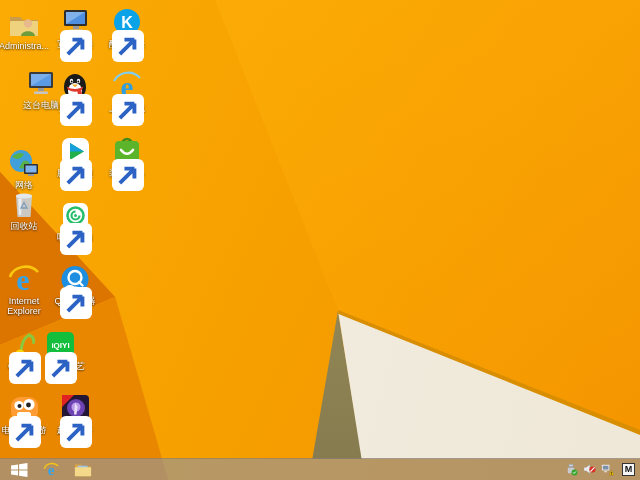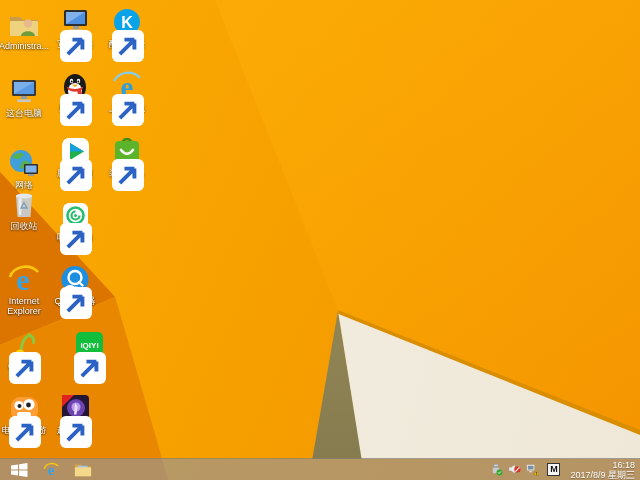--- a/index.html
+++ b/index.html
@@ -90,21 +90,21 @@
           </svg>
           <span class="sc-arrow">
             <svg viewBox="0 0 9 9" xmlns="http://www.w3.org/2000/svg">
               <rect x="0" y="0" width="9" height="9" rx="1.6" fill="#FFF"></rect>
    <path d="M2.2 6.8 L6.3 2.7 M6.3 2.7 H3.5 M6.3 2.7 V5.5" stroke="#2B62C4" stroke-width="1.1" fill="none"></path>
             </svg>
           </span>
         </div>
         <div class="lbl">酷狗音乐</div>
       </div>
-      <div class="icon" style="left: -1px; top: 76px;">
+      <div class="icon" style="left: -1px; top: 68px; padding-left: 17px;">
         <div class="g">
           <svg viewBox="0 0 34 32" xmlns="http://www.w3.org/2000/svg">
             <rect x="5" y="4" width="24" height="16" rx="1.5" fill="#3A3A3A"></rect>
    <rect x="7" y="6" width="20" height="12" fill="#5B9BE6"></rect>
    <path d="M7 6 h20 l-20 12 z" fill="#8FBCF0" opacity=".6"></path>
    <rect x="14" y="20" width="6" height="3" fill="#9A9A9A"></rect>
    <rect x="10" y="23.5" width="14" height="2.5" rx="1" fill="#C6C6C6"></rect>
           </svg>
         </div>
         <div class="lbl">这台电脑</div>
@@ -257,21 +257,21 @@
           </svg>
           <span class="sc-arrow">
             <svg viewBox="0 0 9 9" xmlns="http://www.w3.org/2000/svg">
               <rect x="0" y="0" width="9" height="9" rx="1.6" fill="#FFF"></rect>
    <path d="M2.2 6.8 L6.3 2.7 M6.3 2.7 H3.5 M6.3 2.7 V5.5" stroke="#2B62C4" stroke-width="1.1" fill="none"></path>
             </svg>
           </span>
         </div>
         <div class="lbl">QQ音乐</div>
       </div>
-      <div class="icon" style="left: 64px; top: 328.5px;">
+      <div class="icon" style="left: 35px; top: 328.5px; text-align: right;">
         <div class="g">
           <svg viewBox="0 0 34 32" xmlns="http://www.w3.org/2000/svg">
             <rect x="4" y="3" width="27" height="25" rx="5" fill="#12BE3C"></rect>
    <text x="17.5" y="19" font-size="8" font-weight="bold" fill="#FFF" text-anchor="middle" font-family="Liberation Sans,sans-serif">iQIYI</text>
           </svg>
           <span class="sc-arrow">
             <svg viewBox="0 0 9 9" xmlns="http://www.w3.org/2000/svg">
               <rect x="0" y="0" width="9" height="9" rx="1.6" fill="#FFF"></rect>
    <path d="M2.2 6.8 L6.3 2.7 M6.3 2.7 H3.5 M6.3 2.7 V5.5" stroke="#2B62C4" stroke-width="1.1" fill="none"></path>
             </svg>
@@ -366,19 +366,15 @@
               <rect x="1" y="2" width="8" height="6" rx=".5" fill="#E6E6E6"></rect>
    <rect x="2" y="3" width="6" height="4" fill="#7A90A8"></rect>
    <rect x="3.5" y="8.8" width="3" height="1.2" fill="#E6E6E6"></rect>
    <path d="M8.6 13 L11.3 8.2 L14 13 Z" fill="#F5C211" stroke="#8A6D00" stroke-width=".4"></path>
    <rect x="10.9" y="9.8" width=".9" height="1.8" fill="#4A3A00"></rect>
               <rect x="10.9" y="12" width=".9" height=".8" fill="#4A3A00"></rect>
             </svg>
           </div>
           <div class="ime-box">M</div>
         </span>
-      <div class="clock">
-        <div>16:18</div>
-        <div>2017/8/9 星期三</div>
-      </div>
     </div>
   </div>
 </div>
 
 </body></html>

